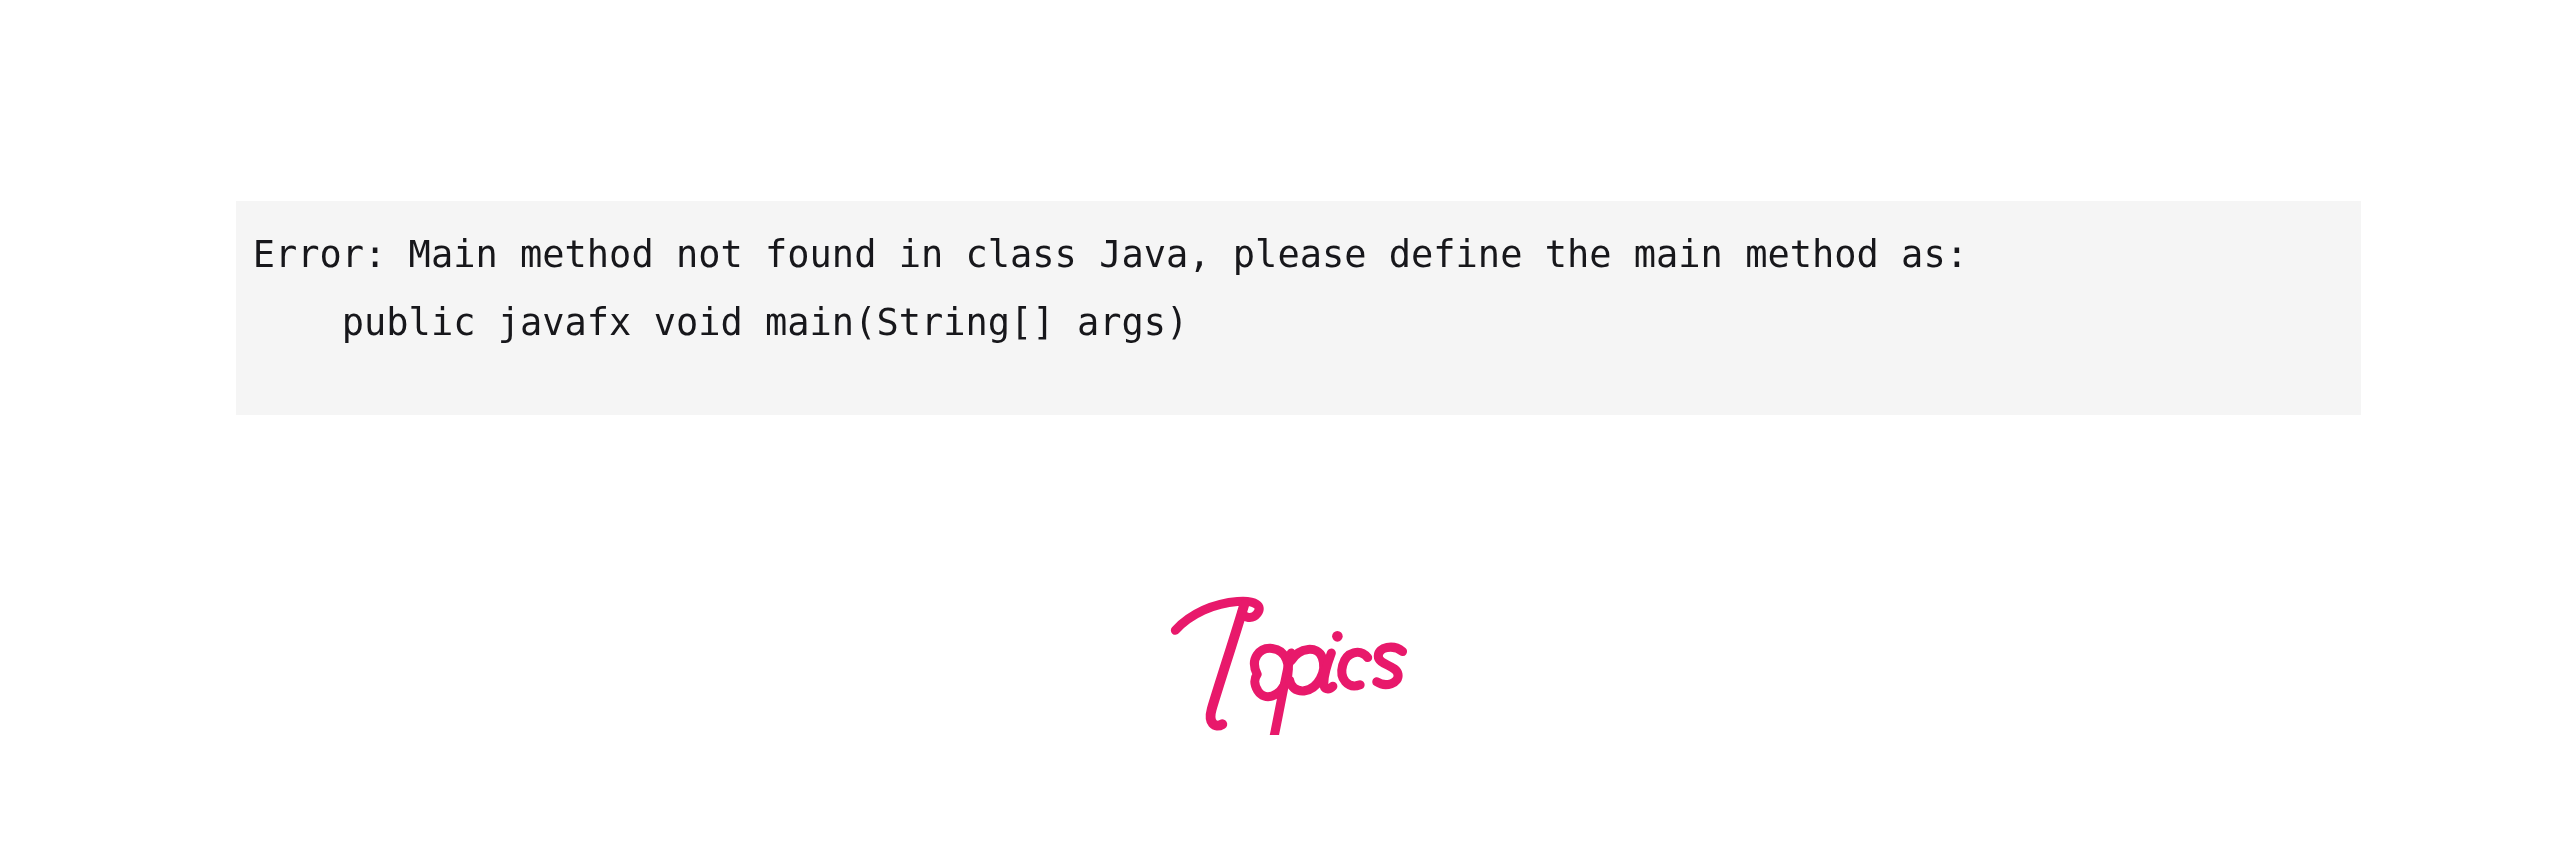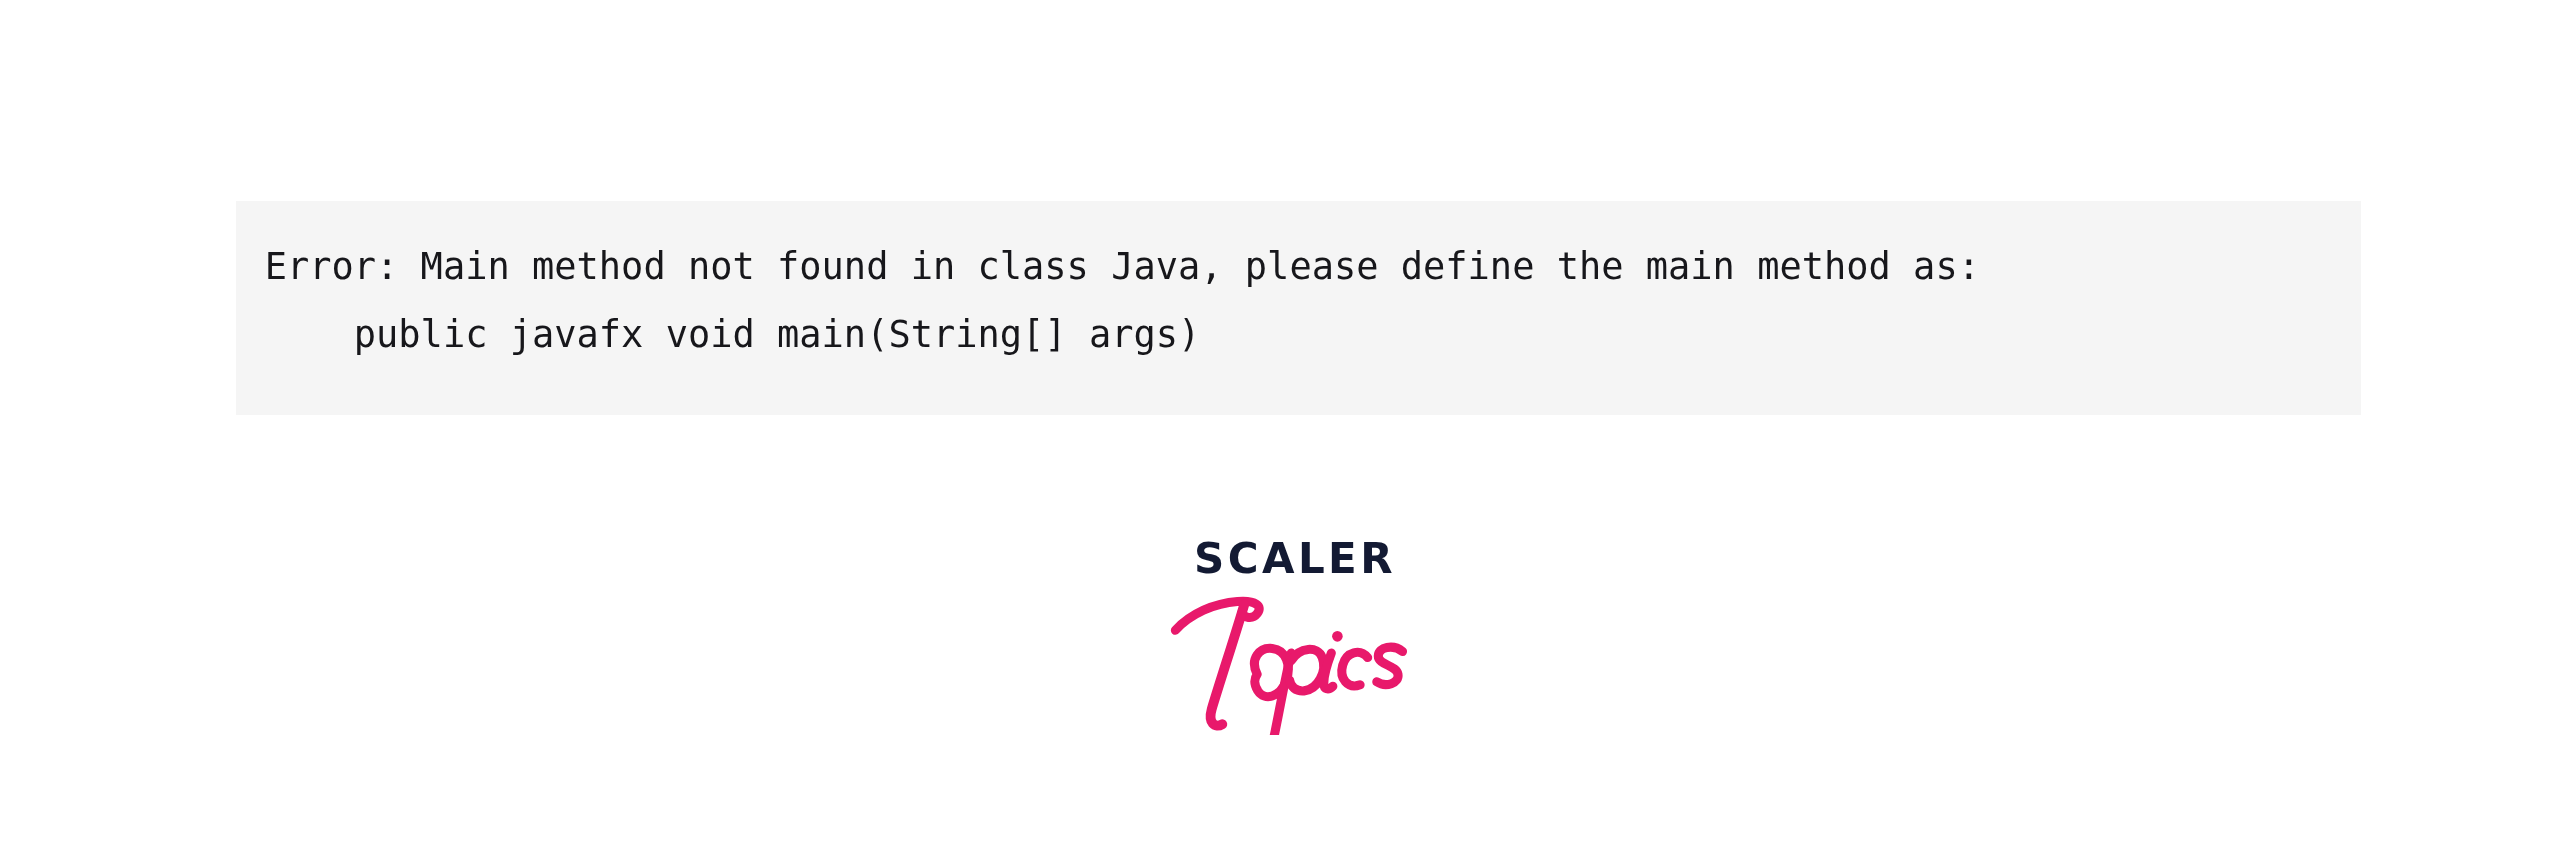--- a/index.html
+++ b/index.html
@@ -28,21 +28,21 @@
     position: absolute;
     left: 236px;
     top: 201px;
     width: 2125px;
     height: 214px;
     background: #f5f5f5;
     padding: 19.7px 23px 19.7px 16.7px;
   }
 
   .code-lines {
-    margin: 12px;
+    margin: 0;
     padding: 0;
     font-family: "DejaVu Sans Mono", "Liberation Mono", monospace;
     font-size: 37px;
     line-height: 68px;
     color: #17171b;
     white-space: pre;
     letter-spacing: 0px;
     font-weight: 400;
   }
 
@@ -92,21 +92,20 @@
 </head>
 <body>
 
 <div id="page">
 
   <div class="code-block">
     <pre class="code-lines"><span class="code-line">Error: Main method not found in class Java, please define the main method as:</span><span class="code-line">    public javafx void main(String[] args)</span></pre>
   </div>
 
   <div class="logo">
-    <div class="logo-wordmark">SCALER</div>
     <div class="logo-script">
       <svg viewBox="0 0 420 220" xmlns="http://www.w3.org/2000/svg" aria-hidden="true">
         <g id="topics-script" fill="none" stroke="#e8196b" stroke-linecap="round" stroke-linejoin="round">
 
           <path d="M52 82 C 72 60, 104 46, 134 44 C 158 42, 168 50, 160 60 C 154 68, 142 66, 140 58" stroke-width="12"></path>
           <path d="M143 48 C 130 92, 112 146, 100 186 C 95 204, 104 212, 114 206" stroke-width="13"></path>
 
           <path d="M160 140 C 150 120, 163 104, 180 106 C 198 108, 206 128, 198 150 C 190 170, 170 176, 161 162 C 155 152, 156 146, 160 140 Z" stroke-width="12"></path>
 
           <path d="M205 112 C 196 150, 188 196, 182 224" stroke-width="12"></path>

